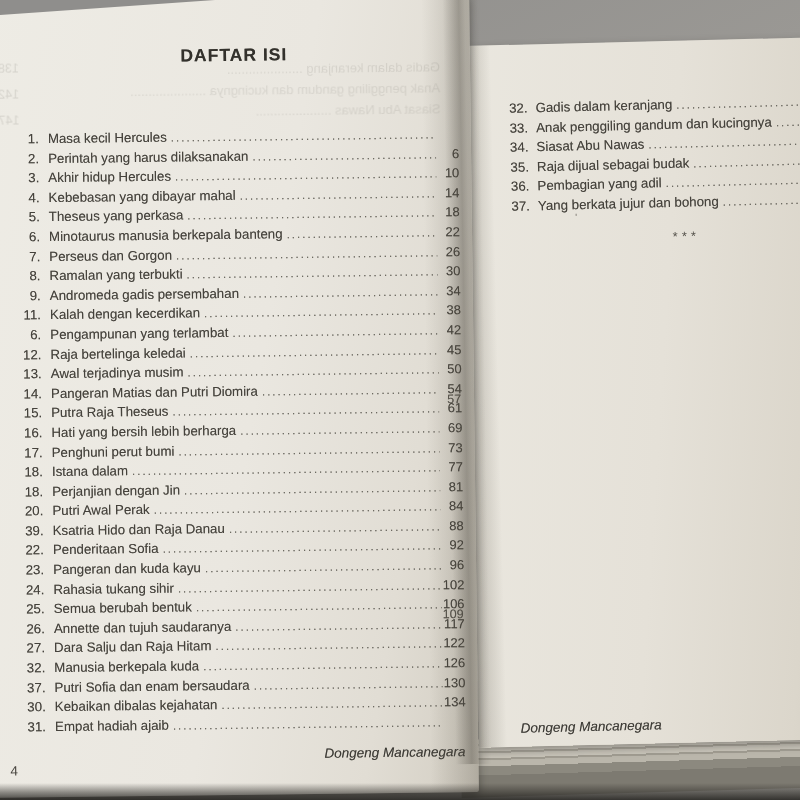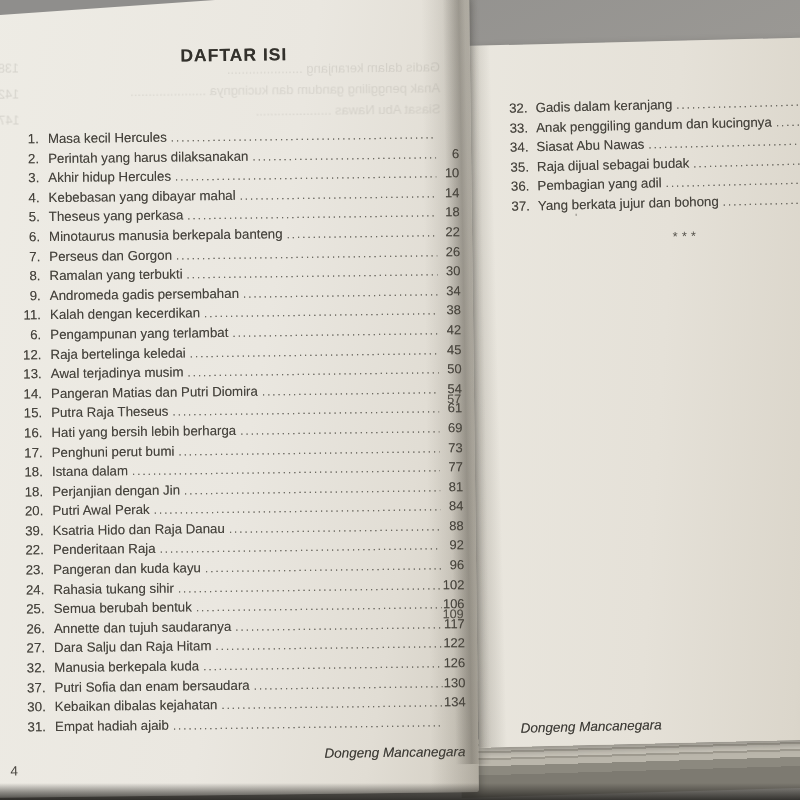--- a/index.html
+++ b/index.html
@@ -259,21 +259,21 @@
           <span class="pg">84</span>
         </div>
         <div class="toc-row">
           <span class="num">39.</span>
           <span class="ttl">Ksatria Hido dan Raja Danau</span>
           <span class="leader"></span>
           <span class="pg">88</span>
         </div>
         <div class="toc-row">
           <span class="num">22.</span>
-          <span class="ttl">Penderitaan Raja</span>
+          <span class="ttl">Penderitaan Sofia</span>
           <span class="leader"></span>
           <span class="pg">92</span>
         </div>
         <div class="toc-row">
           <span class="num">23.</span>
           <span class="ttl">Pangeran dan kuda kayu</span>
           <span class="leader"></span>
           <span class="pg">96</span>
         </div>
         <div class="toc-row">

